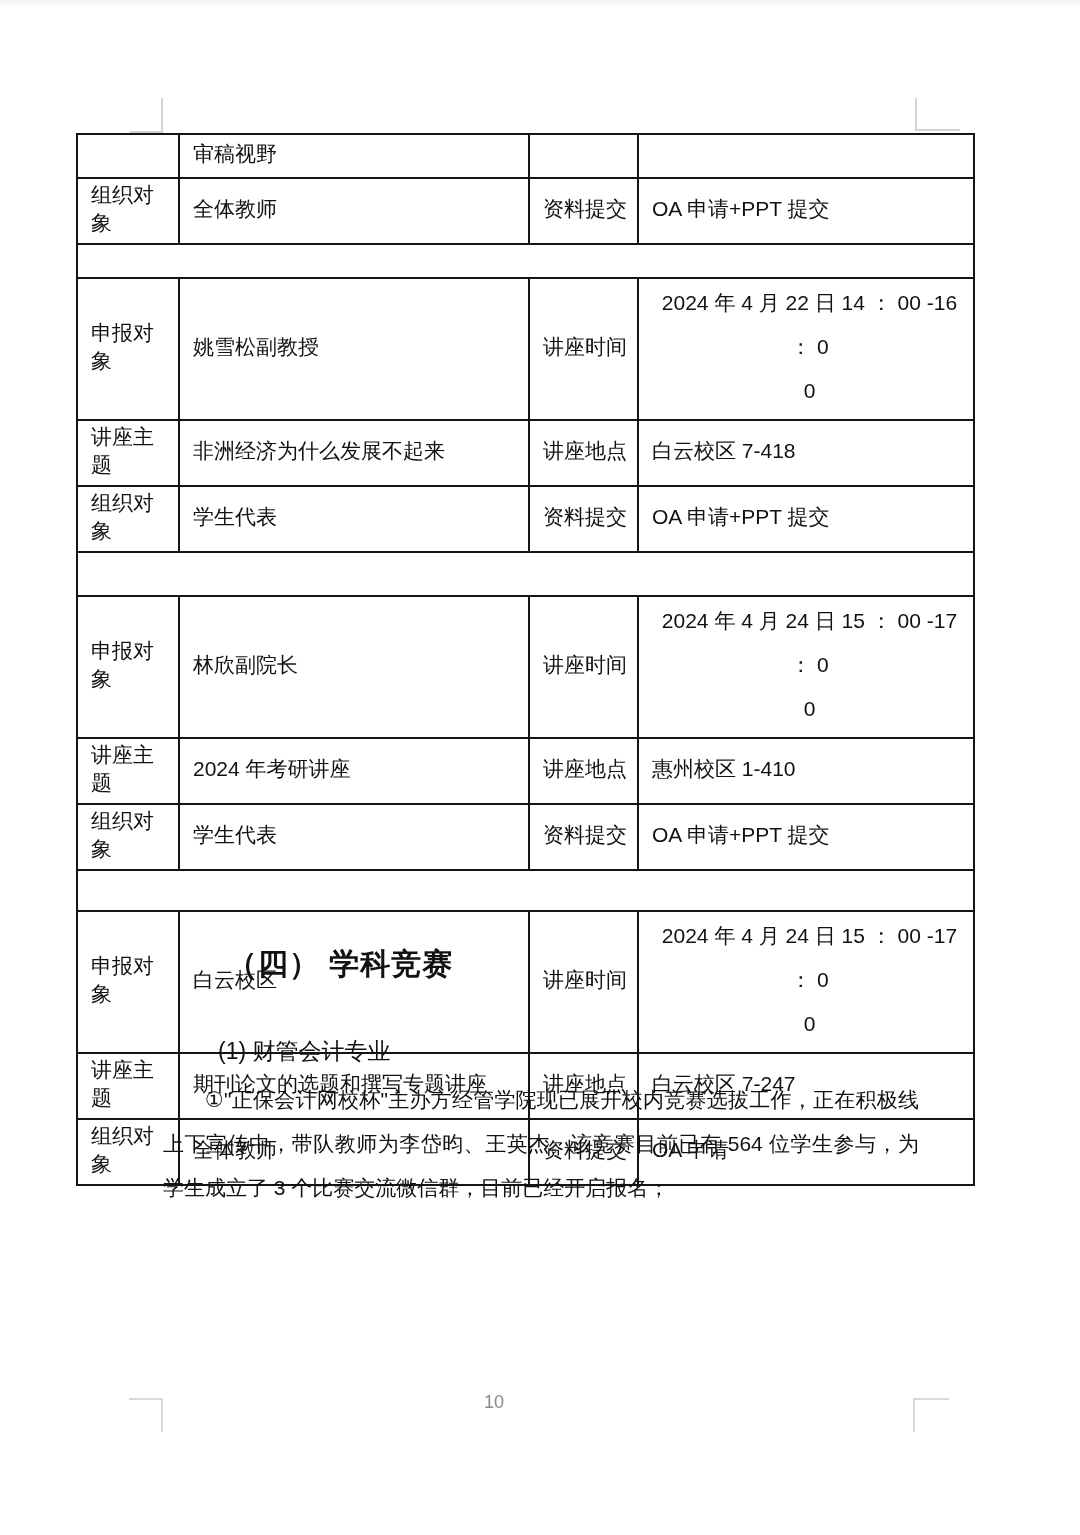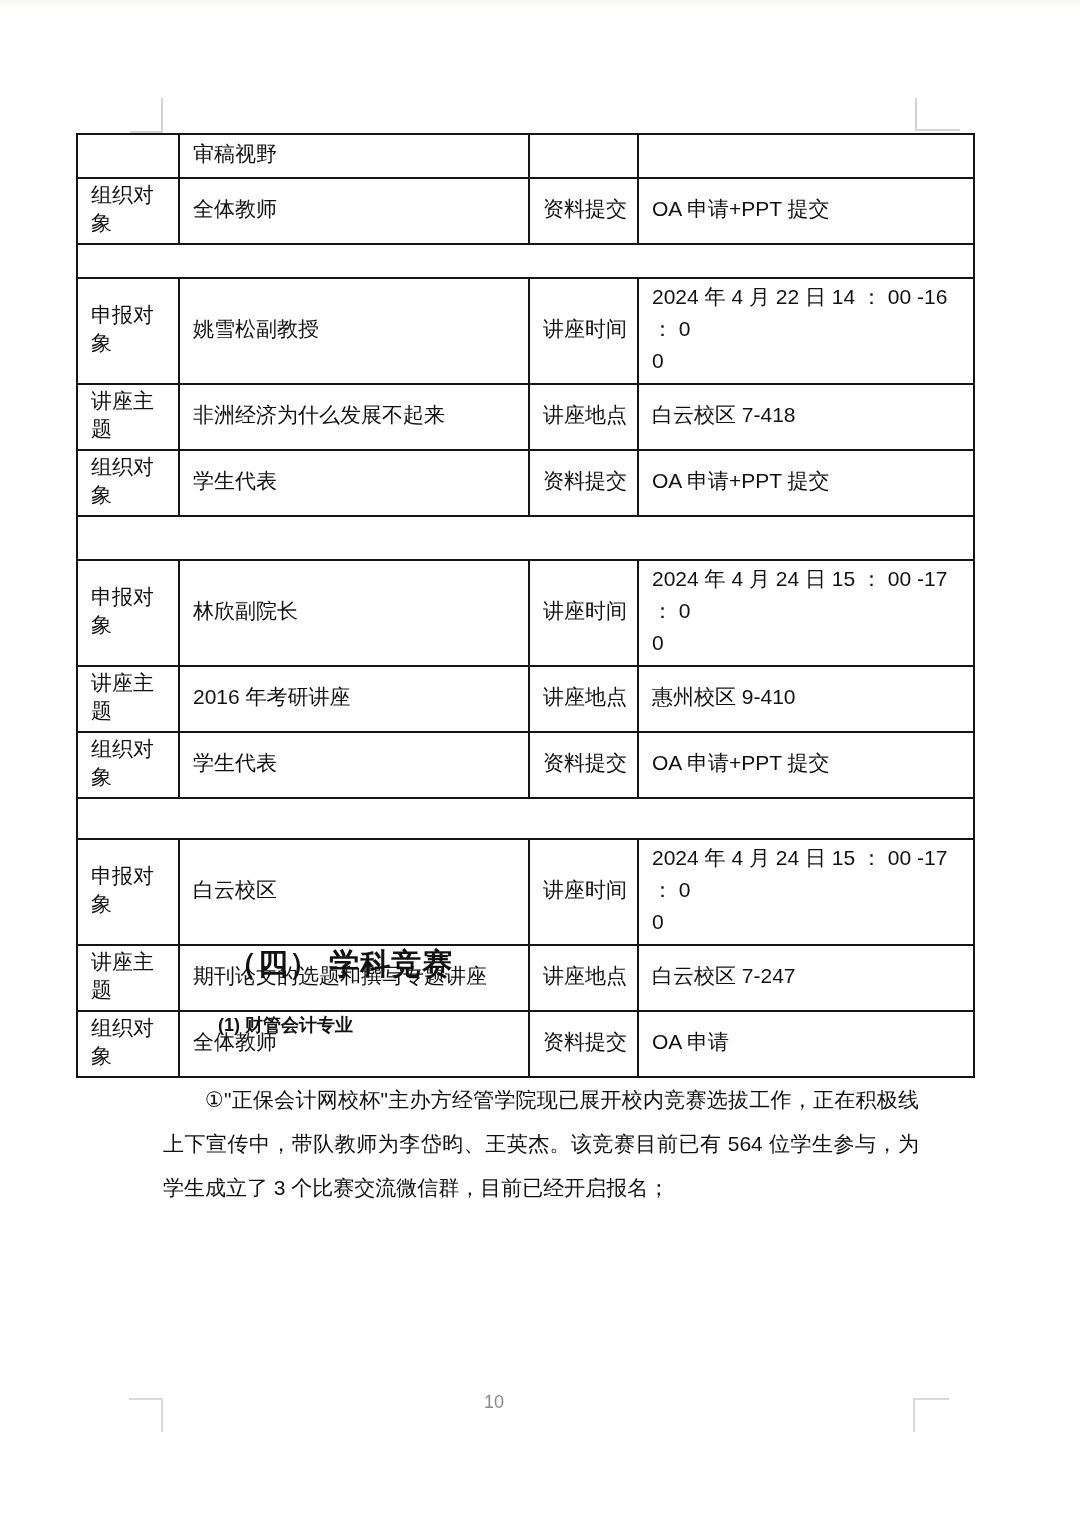--- a/index.html
+++ b/index.html
@@ -37,31 +37,31 @@
     font-size: 21px;
   }
   table.sched td {
     border: 2px solid #151515;
     vertical-align: middle;
     padding: 2px 6px 6px 13px;
     overflow: hidden;
   }
   td.lab { padding-left: 11px; }
   td.val { padding-left: 15px; }
-  td.multiline { white-space: pre-line; line-height: 32px; }
+  td.multiline { white-space: pre-line; line-height: 44px; text-align: center; }
   tr.spacer td { border-left: 2px solid #151515; border-right: 2px solid #151515; }
 
   
   .h-section {
     position: absolute; left: 227px; top: 944px;
     font-size: 30px; font-weight: bold; letter-spacing: 1px;
   }
   .h-sub {
-    position: absolute; left: 218px; top: 1013px;
-    font-size: 18px; font-weight: bold;
+    position: absolute; left: 218px; top: 1036px;
+    font-size: 23px; font-weight: normal;
   }
   .bodytext {
     position: absolute; left: 163px; top: 1078px; width: 756px;
     font-size: 21px; line-height: 44px;
     text-align: justify;
   }
   .bodytext p { margin: 0; text-indent: 42px; }
 
   .pagenum {
     position: absolute; left: 0; top: 1392px; width: 988px;
@@ -125,23 +125,23 @@
     </tr>
     <tr style="height:100px">
       <td class="lab">申报对象</td>
       <td class="val">林欣副院长</td>
       <td class="lab">讲座时间</td>
       <td class="val multiline">2024 年 4 月 24 日 15 ： 00 -17 ： 0
 0</td>
     </tr>
     <tr style="height:46px">
       <td class="lab">讲座主题</td>
-      <td class="val">2016 年考研讲座</td>
+      <td class="val">2024 年考研讲座</td>
       <td class="lab">讲座地点</td>
-      <td class="val">惠州校区 9-410</td>
+      <td class="val">惠州校区 1-410</td>
     </tr>
     <tr style="height:44px">
       <td class="lab">组织对象</td>
       <td class="val">学生代表</td>
       <td class="lab">资料提交</td>
       <td class="val">OA 申请+PPT 提交</td>
     </tr>
     <tr class="spacer" style="height:41px">
       <td colspan="4"></td>
     </tr>

